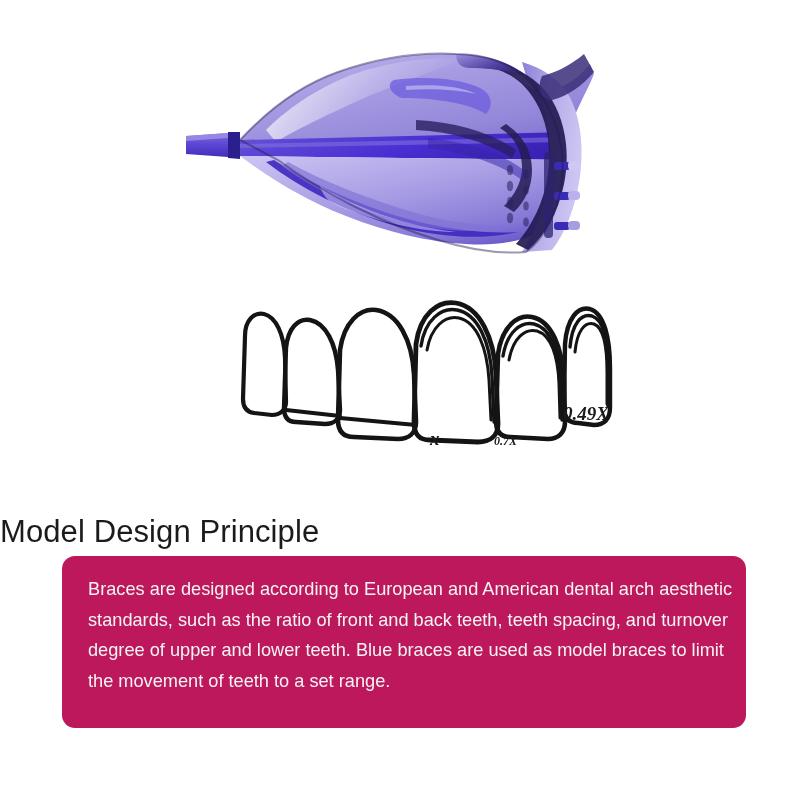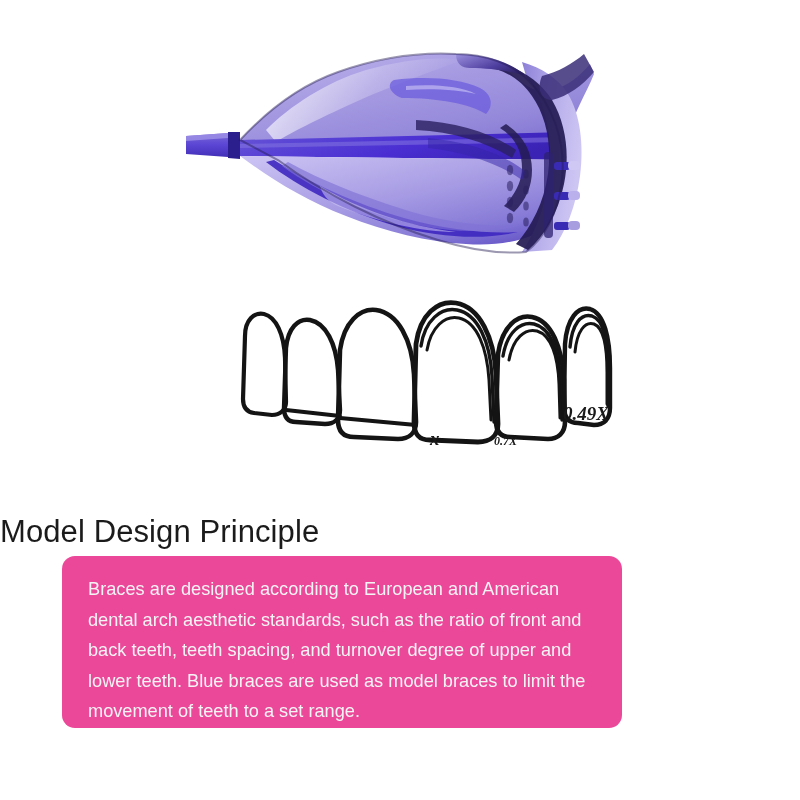--- a/index.html
+++ b/index.html
@@ -61,23 +61,23 @@
     font-weight: 500;
     letter-spacing: 0.1px;
     color: #1b1b1b;
   }
 
   
   #description-panel {
     position: absolute;
     left: 62px;
     top: 556px;
-    width: 560px;
+    width: 684px;
     height: 172px;
-    background: #ec4899;
+    background: #be185d;
     border-radius: 13px;
     padding: 18px 10px 16px 26px;
   }
   #description-text {
     margin: 0;
     color: #f4f4f4;
     font-size: 18.2px;
     line-height: 30.5px;
     font-weight: 400;
   }

